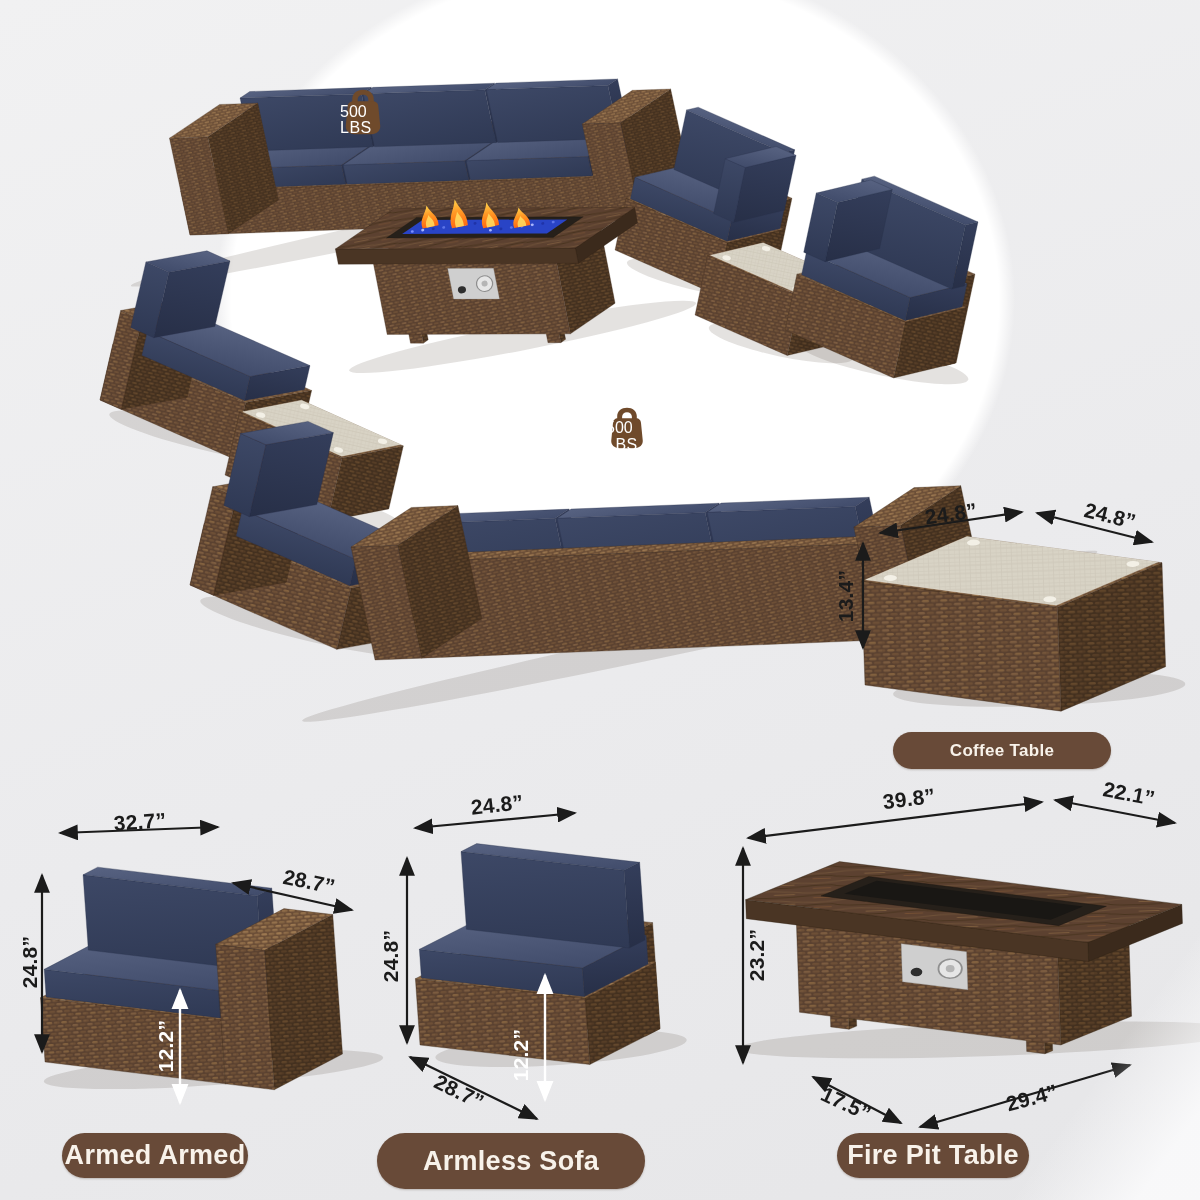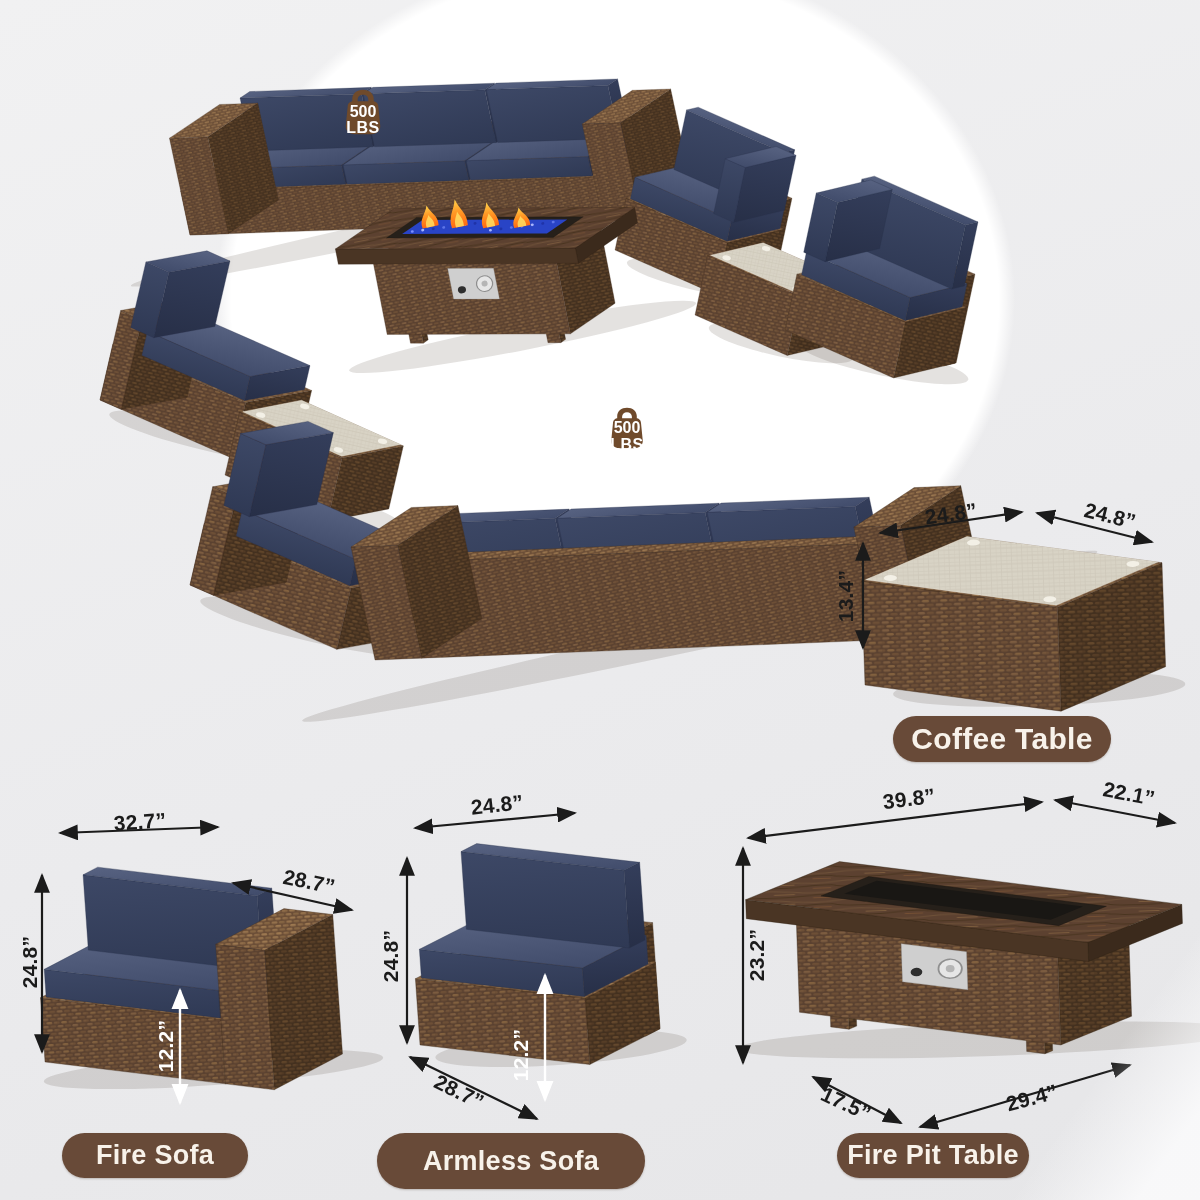--- a/index.html
+++ b/index.html
@@ -24,22 +24,22 @@
   .dim-white{color:#ffffff;}
   .pill{
     position:absolute;background:var(--pill,#684a38);color:#f8f2ea;border-radius:999px;
     display:flex;align-items:center;justify-content:center;
     font-weight:700;font-size:25px;letter-spacing:.3px;
     box-shadow:0 1px 2px rgba(60,40,25,.25);
   }
   .badge{position:absolute;color:var(--badge,#6f4a2b);}
   .badge svg{display:block;width:100%;height:100%;}
   .badge-text{
-    position:absolute;left:0;right:0;top:34%;text-align:center;color:#ffffff;line-height:1.02;
-    font-family:"Liberation Sans",sans-serif;font-weight:700;
+    position:absolute;left:0;right:0;top:34%;color:#ffffff;line-height:1.02;
+    font-family:"Liberation Sans",sans-serif;font-weight:400;
   }
   .badge-text .v{display:block;font-size:16px;}
   .badge-text .u{display:block;font-size:16px;letter-spacing:.5px;}
 </style>
 </head>
 <body>
 
 <svg width="0" height="0" style="position:absolute" aria-hidden="true">
   <defs>
     <pattern id="wk" width="14" height="8" patternUnits="userSpaceOnUse">
@@ -435,17 +435,17 @@
   <div class="dim" style="left:391px;top:956px;--r:-90deg">24.8”</div>
   <div class="dim dim-white" style="left:521px;top:1055px;--r:-90deg">12.2”</div>
   <div class="dim" style="left:459px;top:1092px;--r:26deg">28.7”</div>
 
   <div class="dim" style="left:909px;top:799px;--r:-7deg">39.8”</div>
   <div class="dim" style="left:1129px;top:794px;--r:11deg">22.1”</div>
   <div class="dim" style="left:757px;top:955px;--r:-90deg">23.2”</div>
   <div class="dim" style="left:846px;top:1104px;--r:25deg">17.5”</div>
   <div class="dim" style="left:1032px;top:1098px;--r:-15deg">29.4”</div>
 
-  <div class="pill" style="left:893px;top:716px;width:218px;height:46px;font-size:30px">Coffee Table</div>
-  <div class="pill" style="left:62px;top:1133px;width:186px;height:45px;font-size:27px">Fire Sofa</div>
+  <div class="pill" style="left:893px;top:732px;width:218px;height:37px;font-size:17px">Coffee Table</div>
+  <div class="pill" style="left:62px;top:1133px;width:186px;height:45px;font-size:27px">Armed Armed</div>
   <div class="pill" style="left:377px;top:1133px;width:268px;height:56px;font-size:27px">Armless Sofa</div>
   <div class="pill" style="left:837px;top:1133px;width:192px;height:45px;font-size:27px">Fire Pit Table</div>
 </div>
 
 </body></html>

